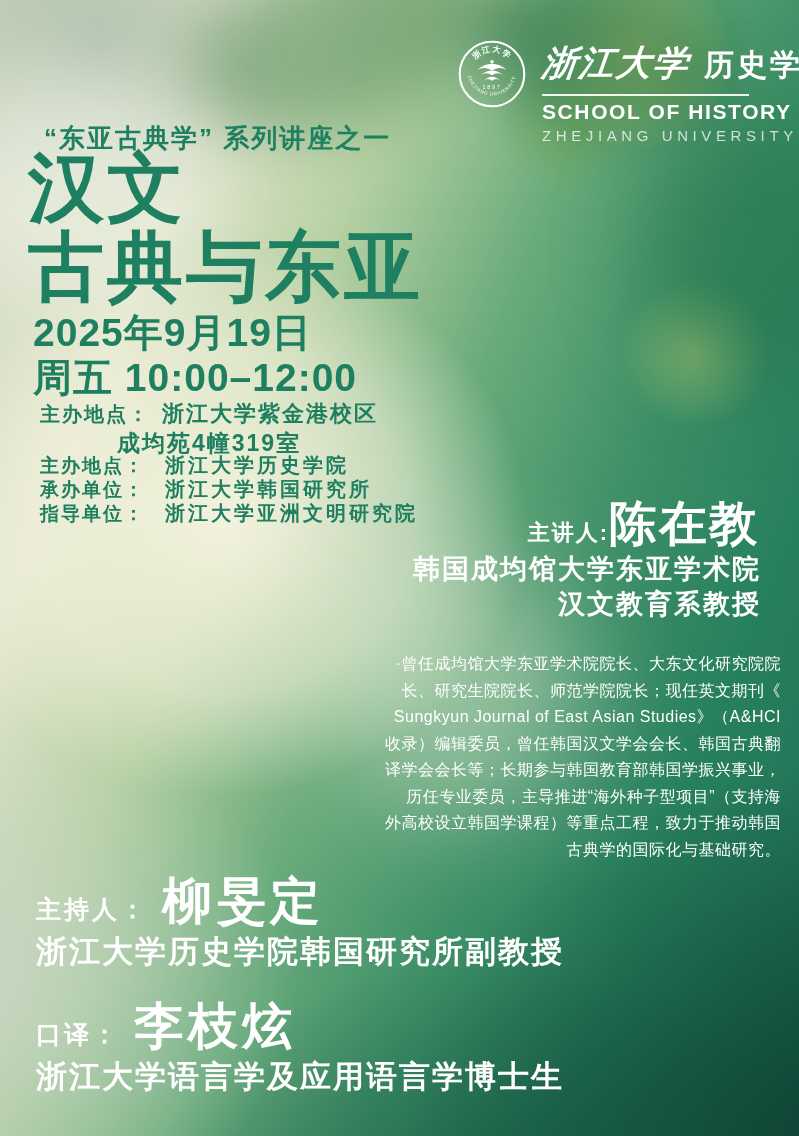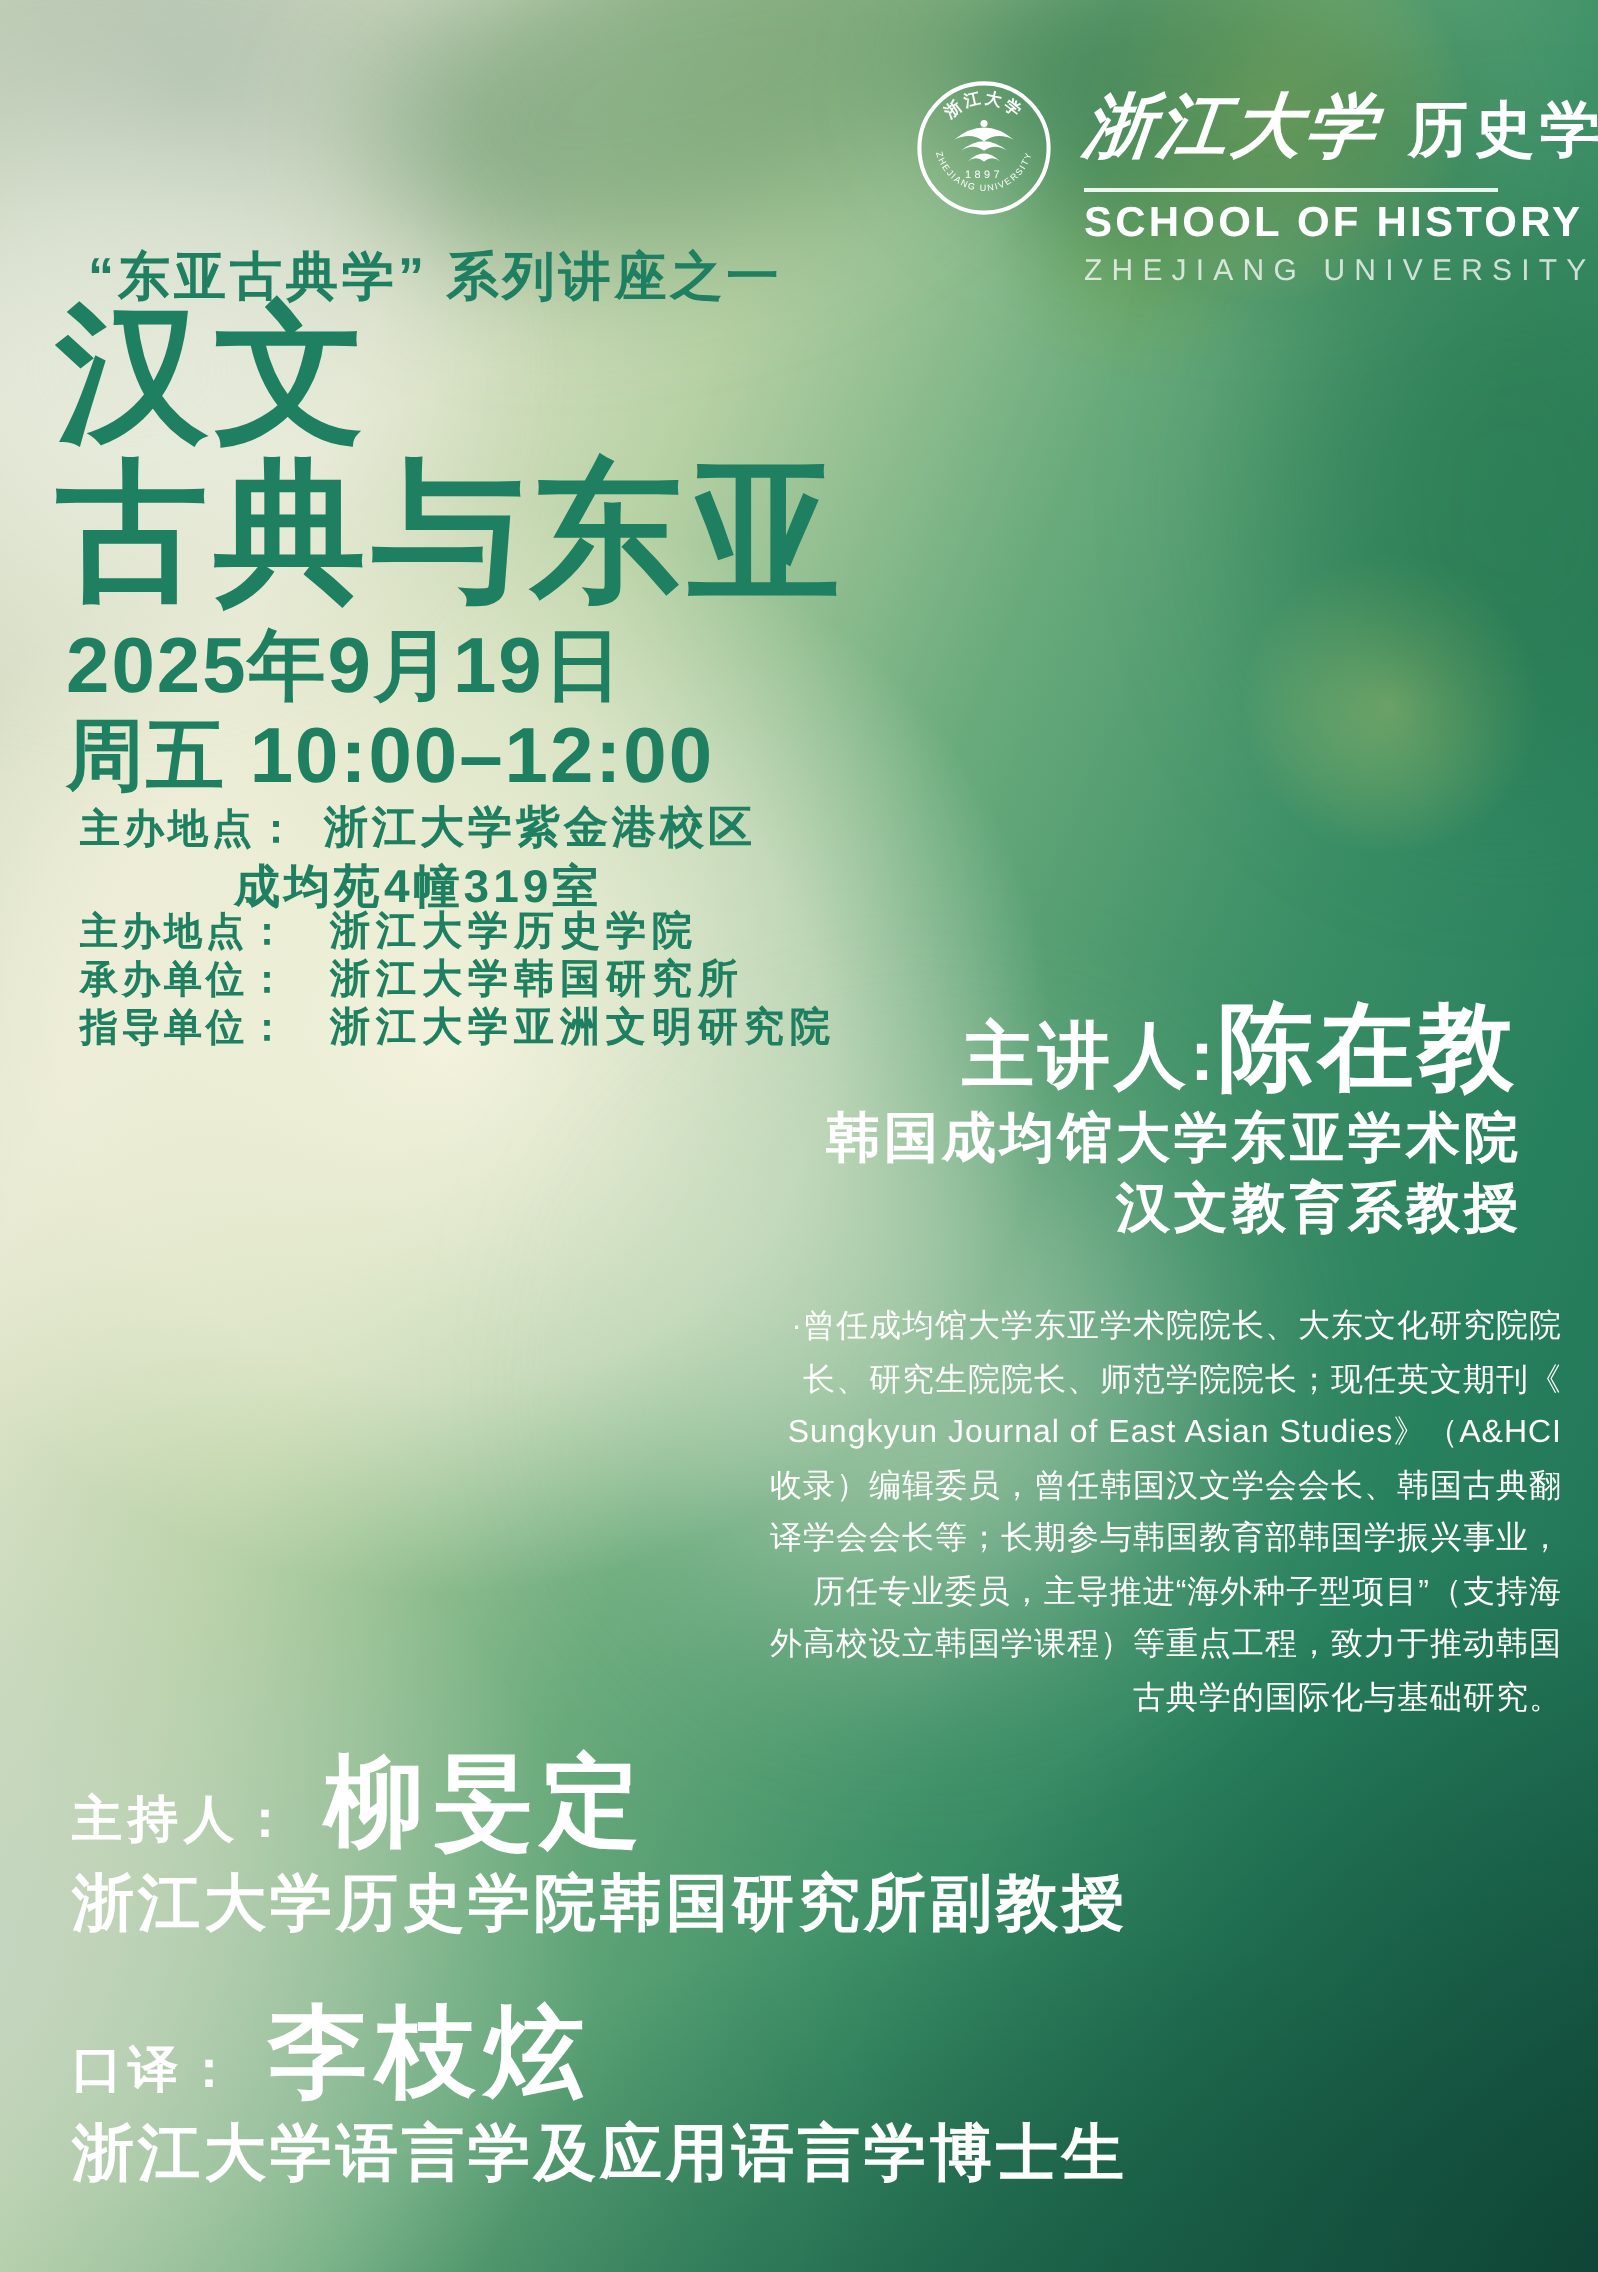--- a/index.html
+++ b/index.html
@@ -51,21 +51,21 @@
   .venue .lbl{font-size:20px;font-weight:700;letter-spacing:2px;}
   .venue .val{font-size:22px;font-weight:700;letter-spacing:2px;margin-left:12px;}
   .venue2{position:absolute;left:117px;top:428px;font-size:23px;font-weight:700;letter-spacing:2px;white-space:nowrap;}
   .org{position:absolute;left:40px;display:flex;align-items:baseline;white-space:nowrap;}
   .org .lbl{font-size:19px;font-weight:700;letter-spacing:2px;}
   .org .val{font-size:20px;font-weight:700;letter-spacing:3px;margin-left:20px;}
   .org-1{top:452px;} .org-2{top:476px;} .org-3{top:500px;}
 
   
   .speaker-line{position:absolute;right:40px;top:492px;display:flex;align-items:baseline;justify-content:flex-end;white-space:nowrap;}
-  .speaker-line .lbl{font-size:36px;font-weight:700;letter-spacing:2px;}
+  .speaker-line .lbl{font-size:22px;font-weight:700;letter-spacing:2px;}
   .speaker-line .name{font-size:48px;font-weight:700;letter-spacing:2px;}
   .speaker-aff{position:absolute;right:38px;text-align:center;font-size:27px;font-weight:700;letter-spacing:2px;white-space:nowrap;}
   .aff-1{top:551px;} .aff-2{top:586px;margin-left:28px;}
 
   .bio{position:absolute;right:18px;top:651px;text-align:right;font-size:16px;font-weight:500;line-height:26.5px;letter-spacing:.5px;}
   .bio .bio-line{white-space:nowrap;}
 
   
   .person-line{position:absolute;left:36px;display:flex;align-items:baseline;white-space:nowrap;}
   .person-line .lbl{font-size:25px;font-weight:700;letter-spacing:3px;}

